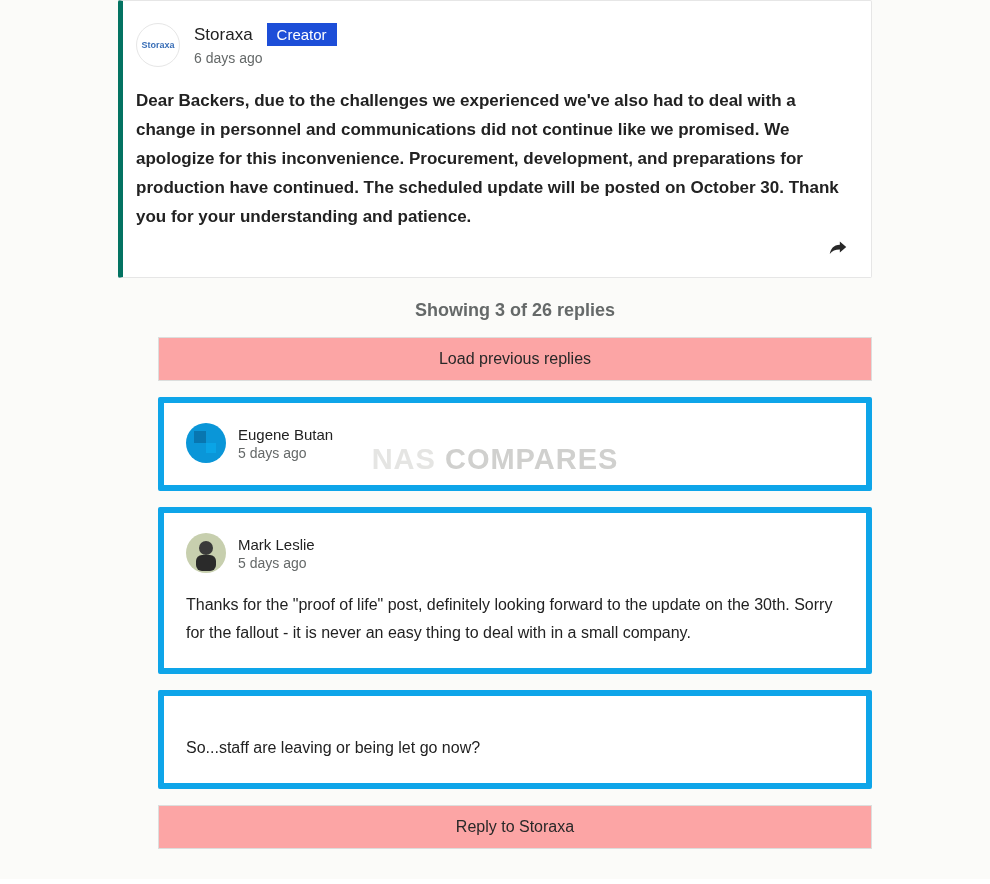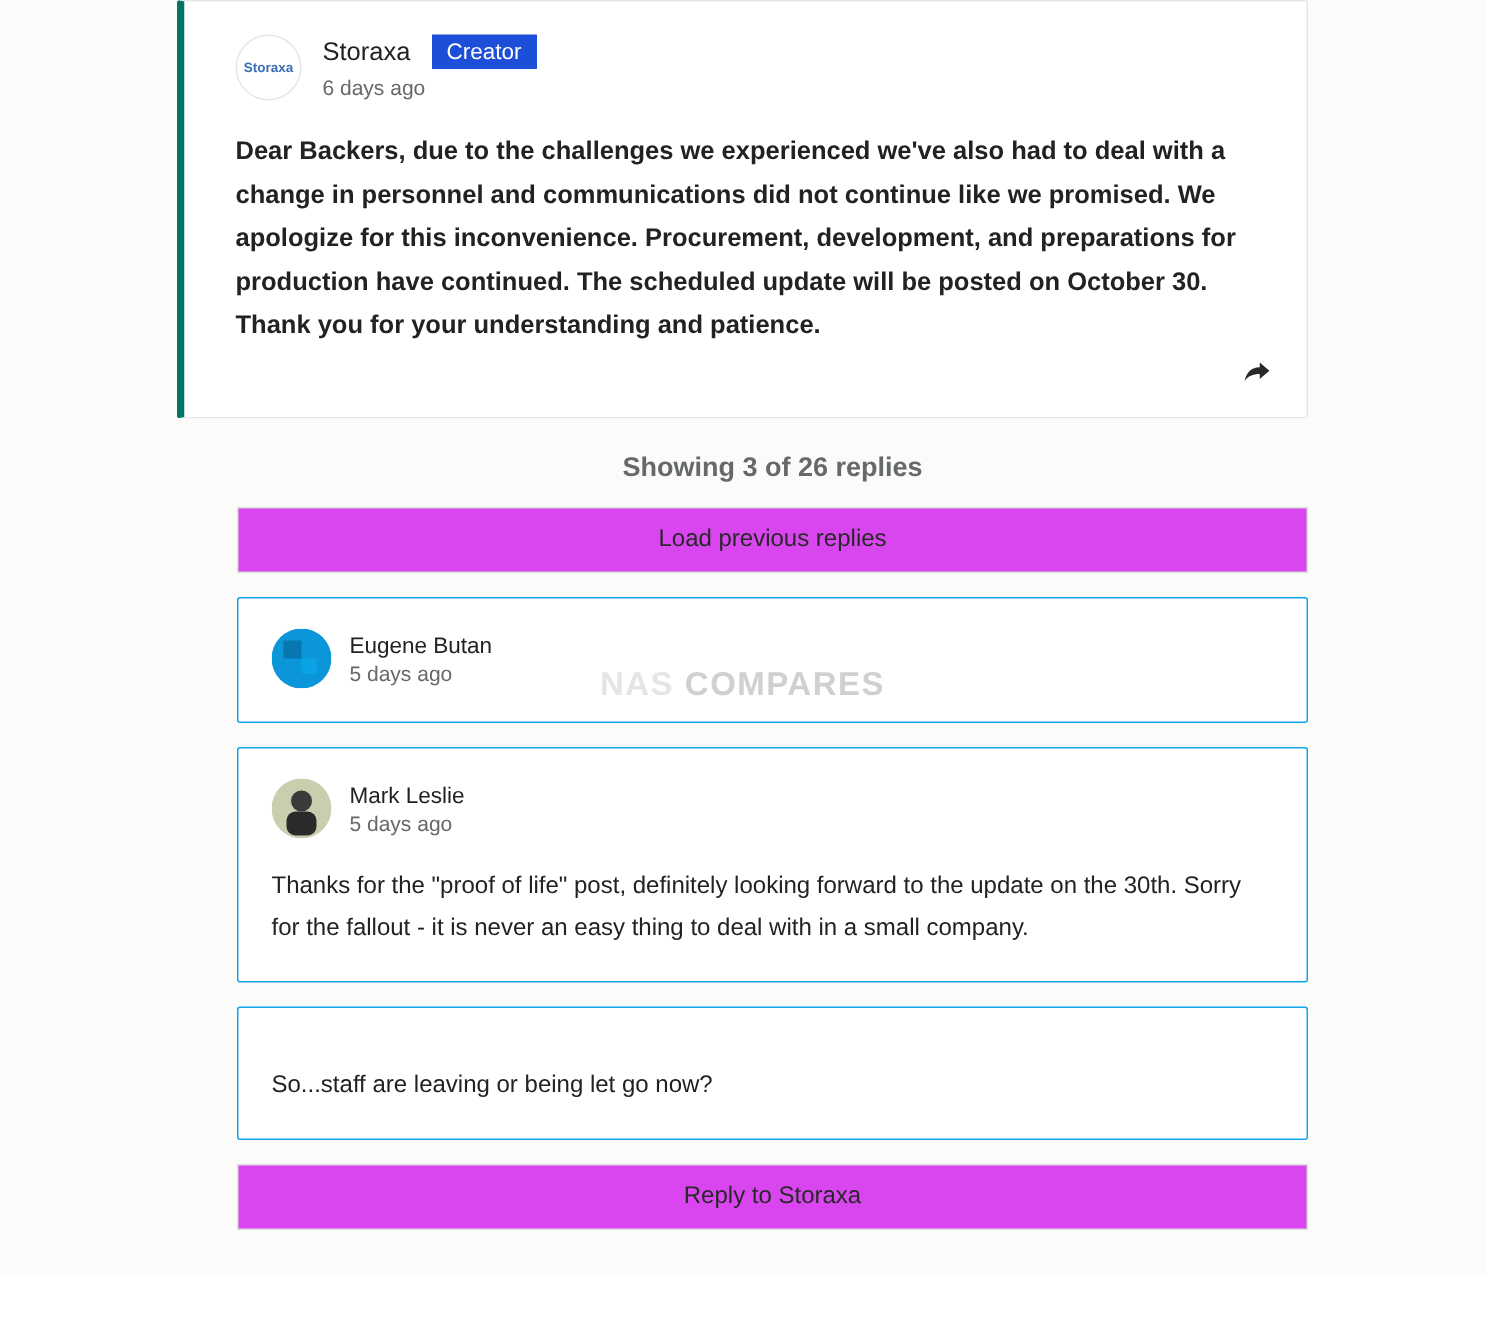--- a/index.html
+++ b/index.html
@@ -14,21 +14,21 @@
     width: 990px;
     margin: 0 auto;
     padding: 0 118px 30px 118px;
     background: #fbfbf9;
   }
   .creator-card {
     background: #ffffff;
     border: 1px solid #e6e6e6;
     border-left: 5px solid #037362;
     border-radius: 2px;
-    padding: 22px 22px 14px 34px;
+    padding: 22px 22px 14px 13px;
     position: relative;
   }
   .card-header { display: flex; align-items: flex-start; }
   .avatar-creator {
     width: 44px; height: 44px; border-radius: 50%;
     border: 1px solid #e6e6e6;
     background: #ffffff;
     display: flex; align-items: center; justify-content: center;
     flex-shrink: 0;
     overflow: hidden;
@@ -53,29 +53,29 @@
   .share-row { display: flex; justify-content: flex-end; margin-top: 6px; }
   .share-icon { width: 22px; height: 22px; cursor: pointer; fill: #282828; }
 
   .replies-wrap { padding: 0 0 0 40px; }
   .showing-line {
     text-align: center; color: #656969;
     font-size: 18px; padding: 22px 0 16px 0; font-weight: bold;
   }
   .btn-bar {
     display: block; width: 100%;
-    background: #d946ef; border: 1px solid #dcdedd;
+    background: #fca5a5; border: 1px solid #dcdedd;
     color: #282828;
     font-size: 16px; text-align: center;
     padding: 12px 0; cursor: pointer;
     font-family: inherit;
   }
 
   .reply-card {
-    background: #ffffff; border: 1px solid #0ea5e9;
+    background: #ffffff; border: 6px solid #0ea5e9;
     border-radius: 2px;
     padding: 20px 22px 22px 22px;
     margin-top: 16px;
   }
   .reply-header { display: flex; align-items: center; }
   .avatar {
     width: 40px; height: 40px; border-radius: 50%;
     flex-shrink: 0; overflow: hidden;
   }
   .reply-meta { margin-left: 12px; }
@@ -83,21 +83,21 @@
   .reply-time { font-size: 14px; color: #656969; margin-top: 2px; }
   .reply-body {
     font-size: 16px; line-height: 1.7; color: #222;
     margin-top: 18px;
   }
   .reply-btn-wrap { margin-top: 16px; }
 
   .watermark {
     position: absolute;
     left: 50%; top: 443px; transform: translateX(-50%);
-    font-size: 22px; font-weight: 700; letter-spacing: 1px;
+    font-size: 29px; font-weight: 700; letter-spacing: 1px;
     pointer-events: none;
     white-space: nowrap;
   }
   .watermark .w1 { color: #e5e5e3; }
   .watermark .w2 { color: #d0d0ce; }
   .page { position: relative; }
 </style>
 </head>
 <body>
 

